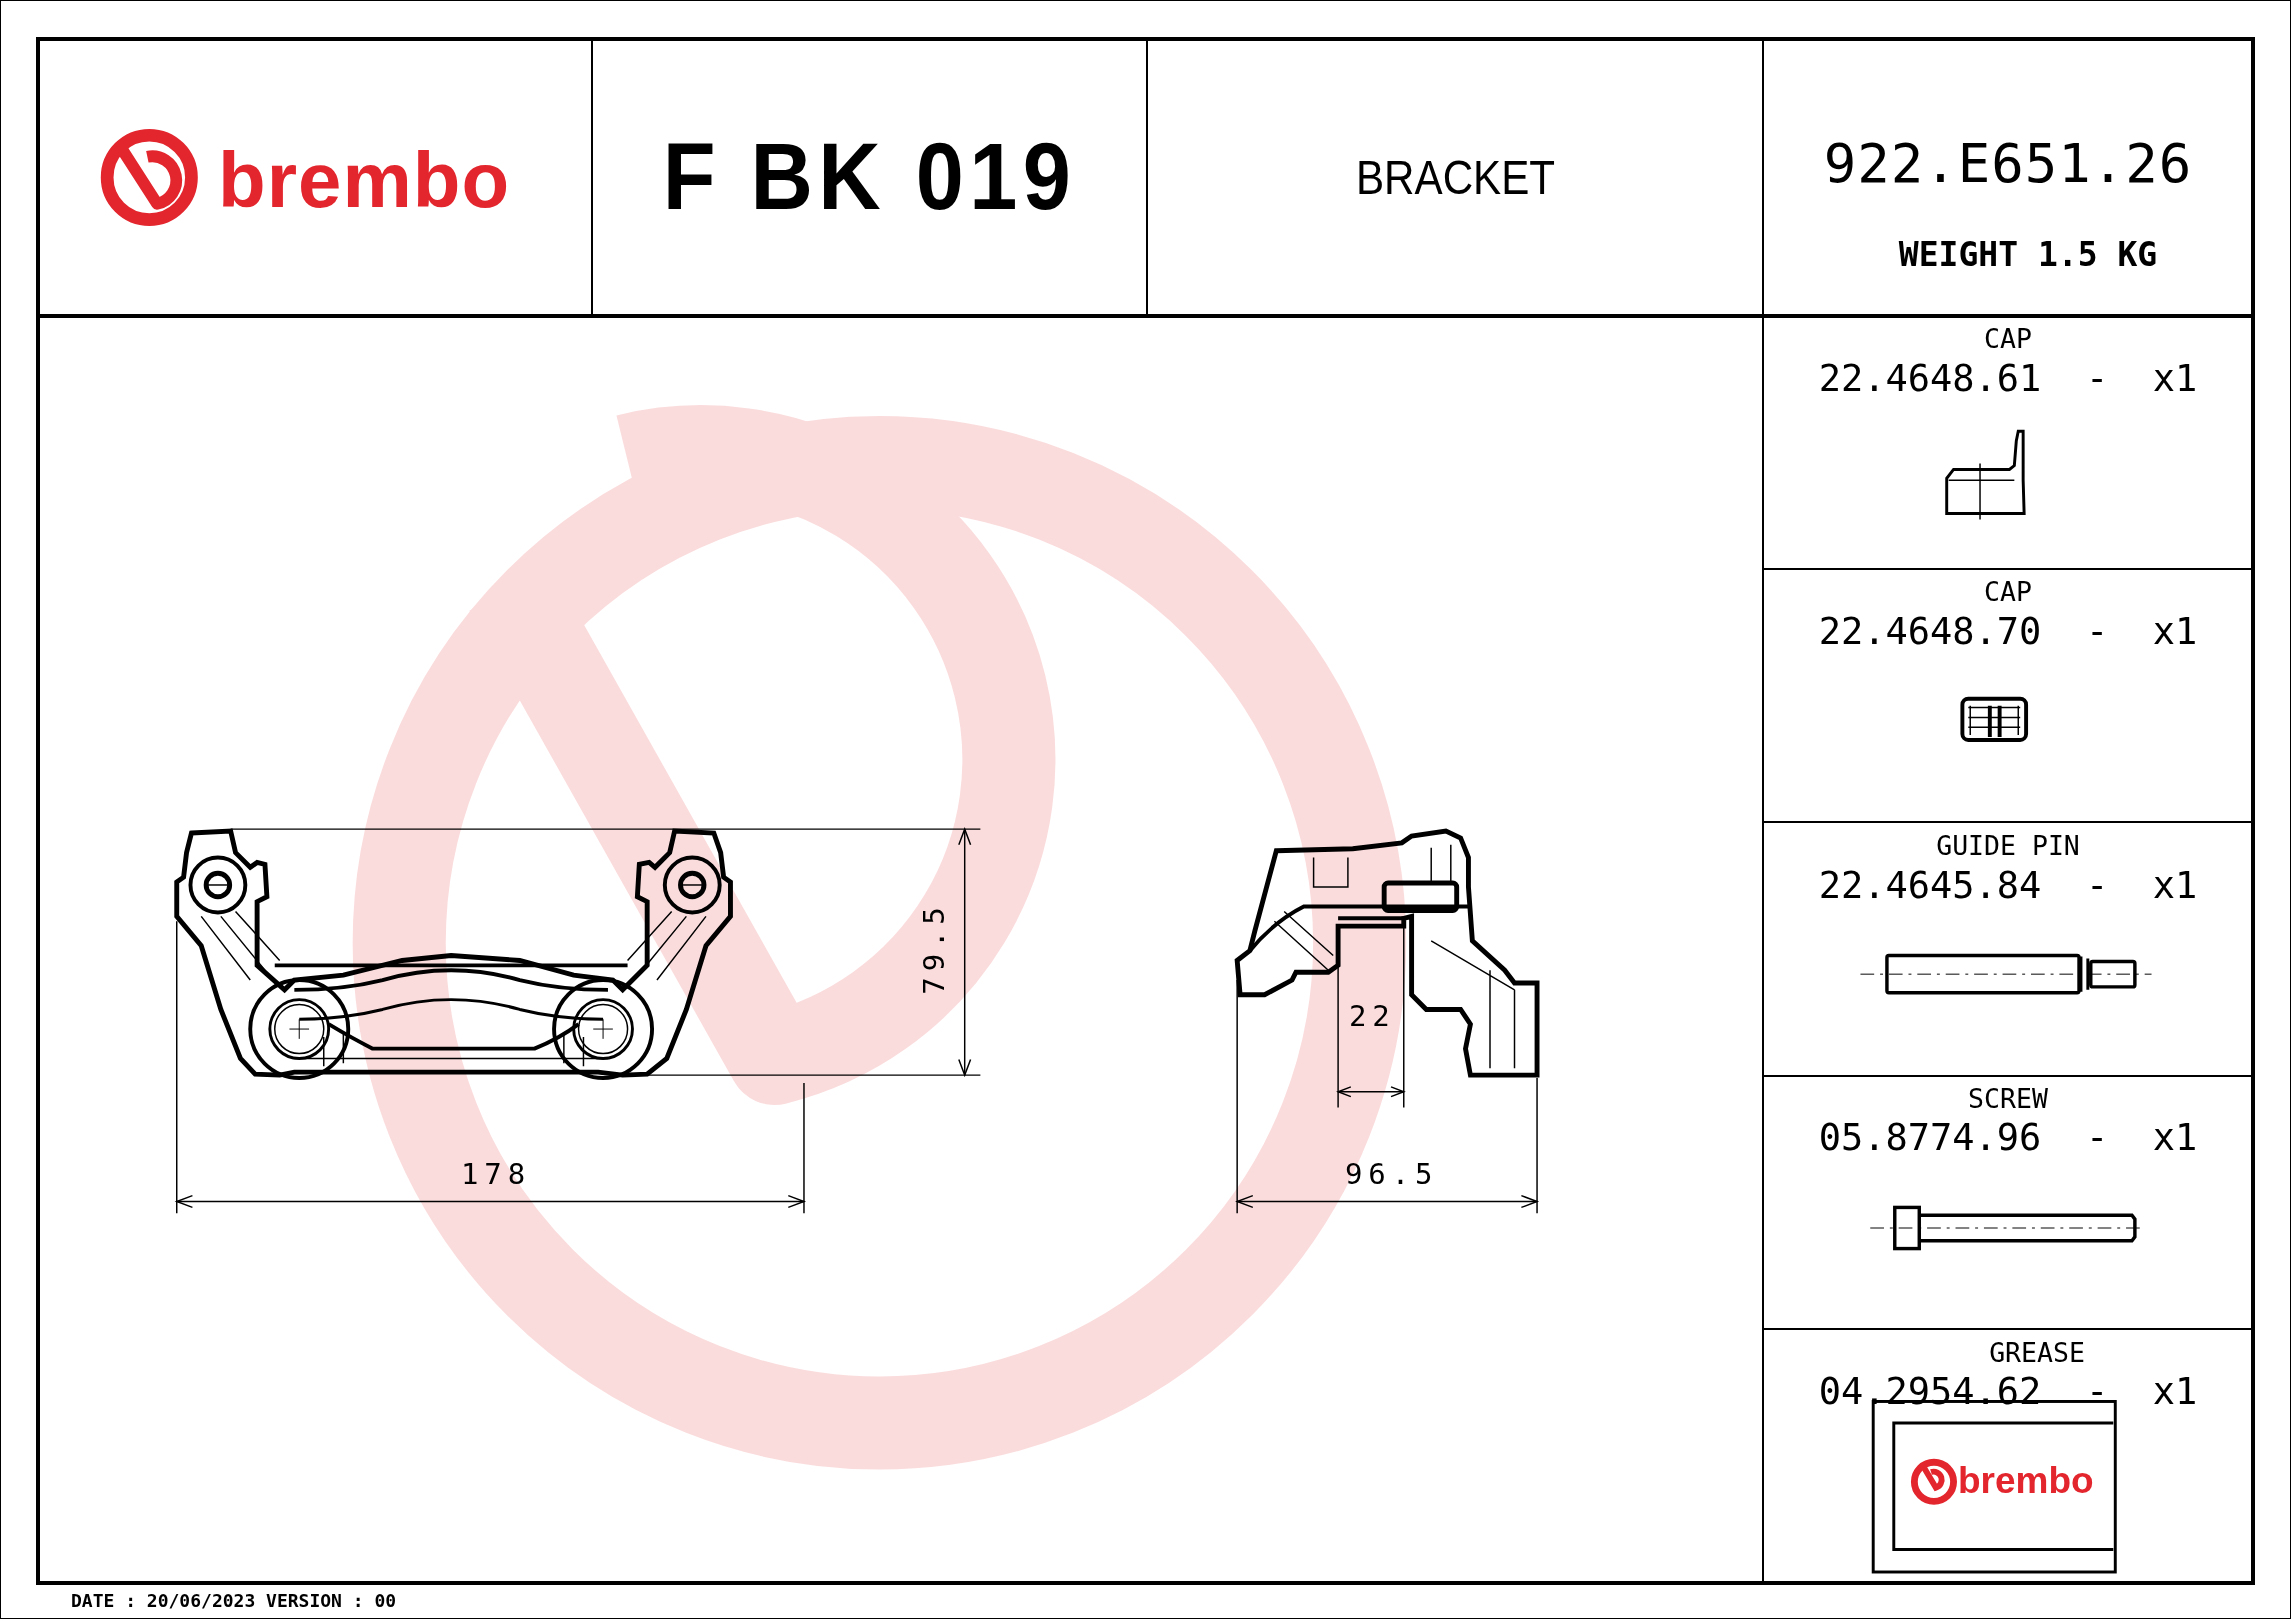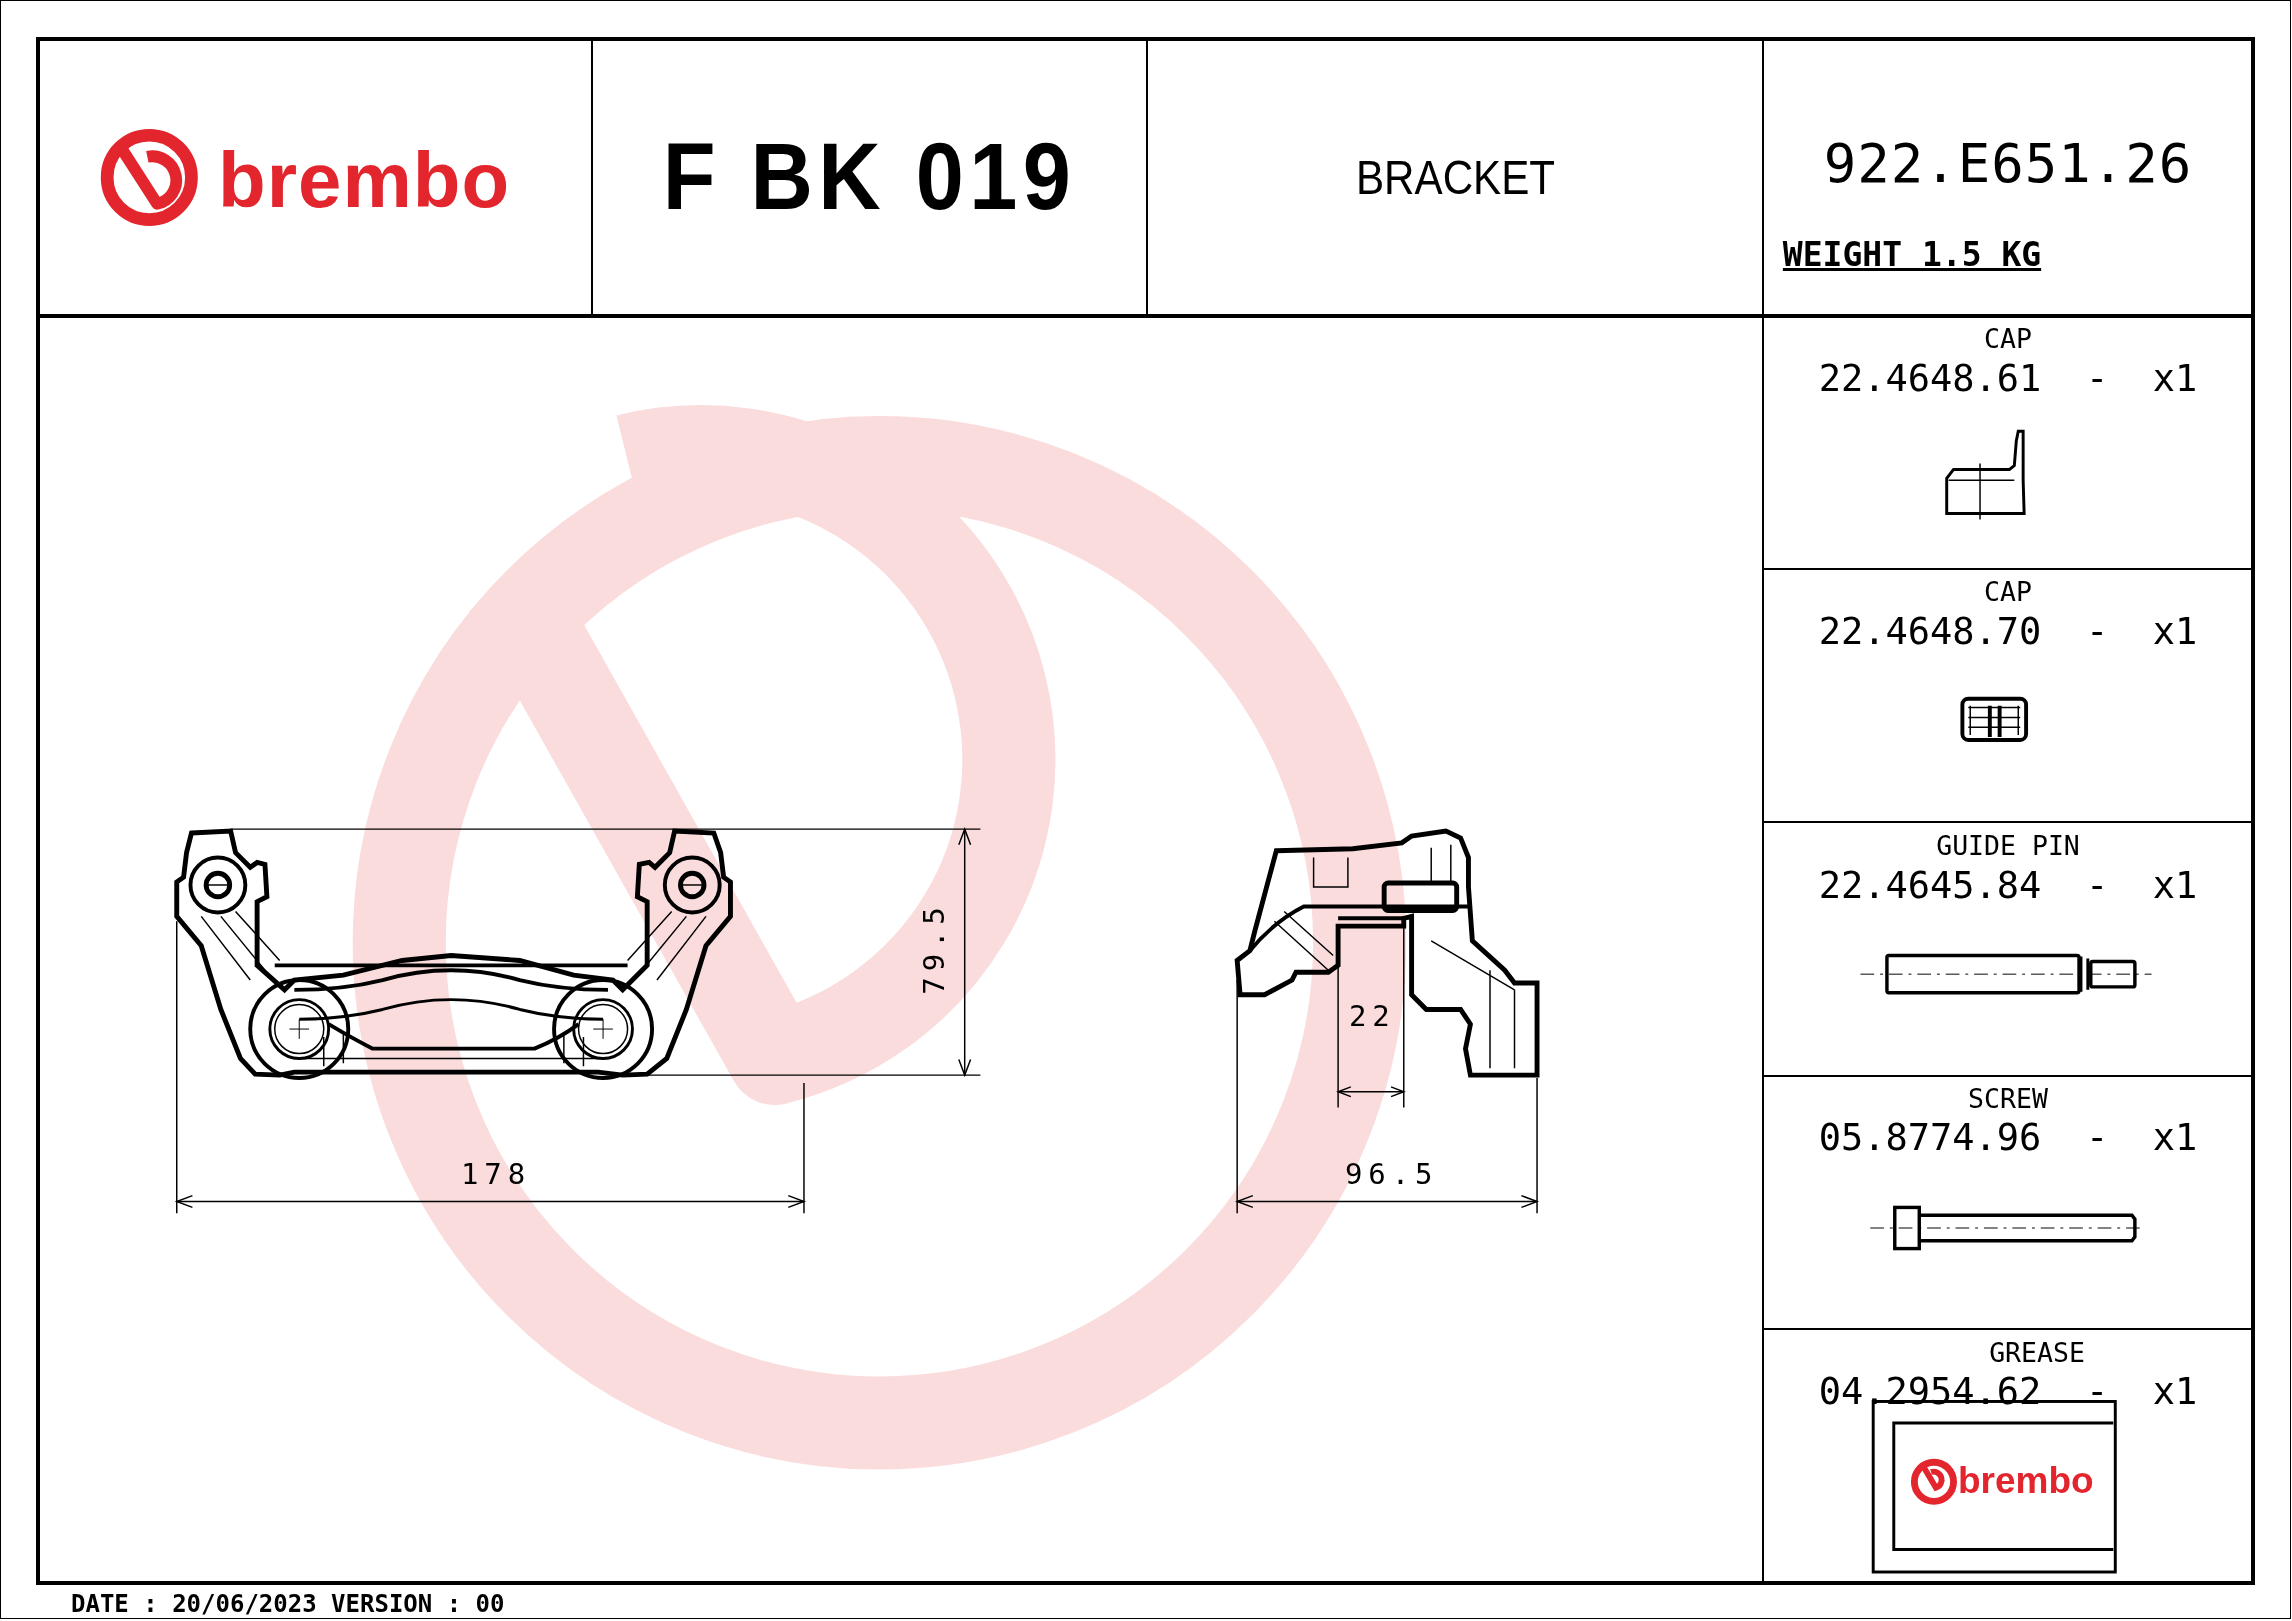--- a/index.html
+++ b/index.html
@@ -6,24 +6,24 @@
   body { width:2293px; height:1621px; position:relative; overflow:hidden; font-family:"Liberation Sans", sans-serif; color:#000; }
   .abs { position:absolute; }
   #outer { position:absolute; left:0; top:0; width:2291px; height:1619px; border:1px solid #000; box-sizing:border-box; }
   #frame { position:absolute; left:36px; top:37px; width:2219px; height:1548px; border:4.9px solid #000; box-sizing:border-box; }
   .hline { position:absolute; background:#000; }
   .vline { position:absolute; background:#000; }
   .mono { font-family:"DejaVu Sans Mono", "Liberation Mono", monospace; }
   #code { position:absolute; left:592px; top:39px; width:555px; height:276px; display:flex; align-items:center; justify-content:center; font-size:94px; font-weight:bold; letter-spacing:5.9px; transform:scaleX(0.92); }
   #desc { position:absolute; left:1147px; top:39px; width:617px; height:276px; display:flex; align-items:center; justify-content:center; font-size:49px; transform:scaleX(0.86); }
   #partno { position:absolute; left:1764px; top:132px; width:488px; text-align:center; font-size:54px; letter-spacing:1px; }
-  #weight { position:absolute; left:1668px; top:235px; width:488px; text-align:center; font-size:33px; font-weight:bold;text-decoration:underline; }
+  #weight { position:absolute; left:1784px; top:235px; width:488px; text-align:center; font-size:33px; font-weight:bold; }
   .comp-title { position:absolute; left:1764px; width:488px; text-align:center; font-size:26.5px; }
   .comp-code { position:absolute; left:1764px; width:488px; text-align:center; font-size:37px; white-space:pre; }
-  #footer { position:absolute; left:71px; top:1590px; font-size:24px; font-weight:bold; white-space:pre; }
+  #footer { position:absolute; left:71px; top:1590px; font-size:18px; font-weight:bold; white-space:pre; }
   .dimtxt { position:absolute; font-size:29px; letter-spacing:5.9px; white-space:nowrap; }
   svg { position:absolute; left:0; top:0; }
 </style>
 </head>
 <body>
 
 <div id="outer"></div>
 
 <svg width="2293" height="1621" viewBox="0 0 2339 1654">
 

